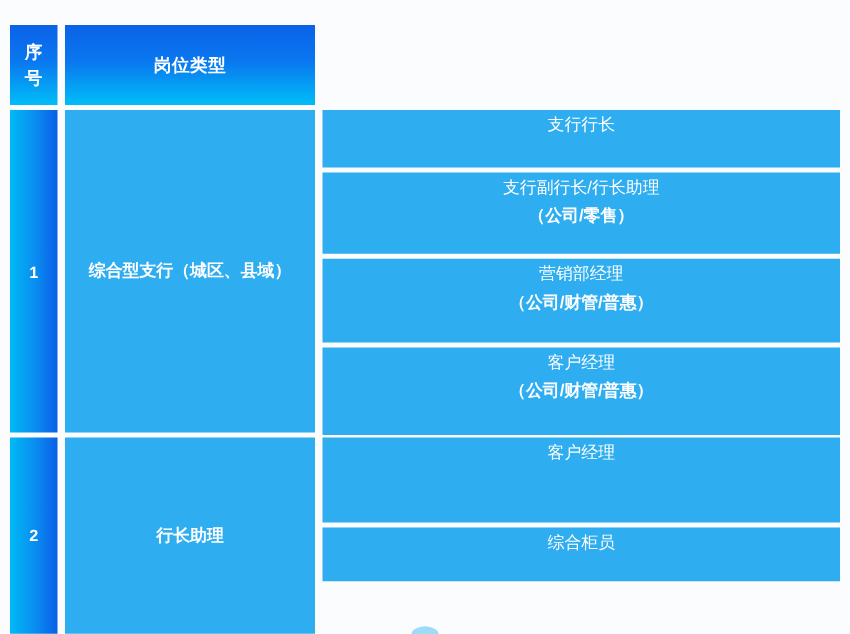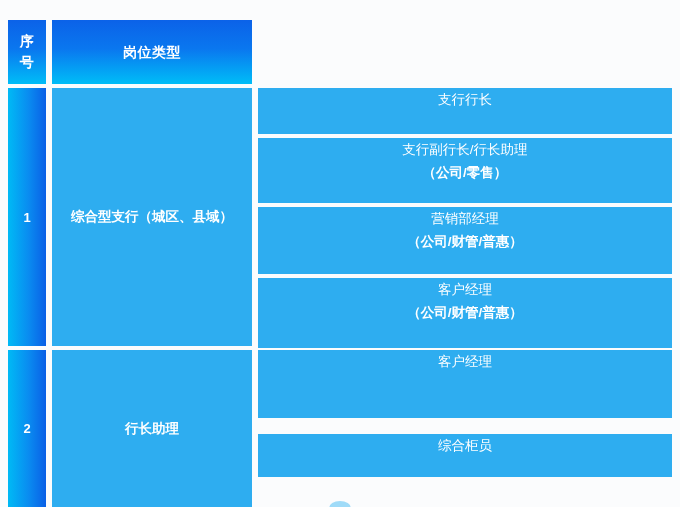--- a/index.html
+++ b/index.html
@@ -125,21 +125,21 @@
   .name-cell:last-child { margin-bottom: 0; }
   .name-cell .sub { display: block; font-weight: bold; }
 
   
   .g1 .r1 { flex: 0 0 46px; }
   .g1 .r2 { flex: 0 0 65px; }
   .g1 .r3 { flex: 0 0 67px; }
   .g1 .r4 { flex: 0 0 70px; }
   
   .g2 .r1 { flex: 0 0 68px; }
-  .g2 .r2 { flex: 0 0 43px; margin-top: 12px; }
+  .g2 .r2 { flex: 0 0 43px; }
   .g2 .r3 { flex: 1 1 auto; }
 
   
   #bottom-arc {
     position: absolute;
     left: 329px;
     top: 501px;
     width: 22px;
     height: 14px;
     border-radius: 50%;

